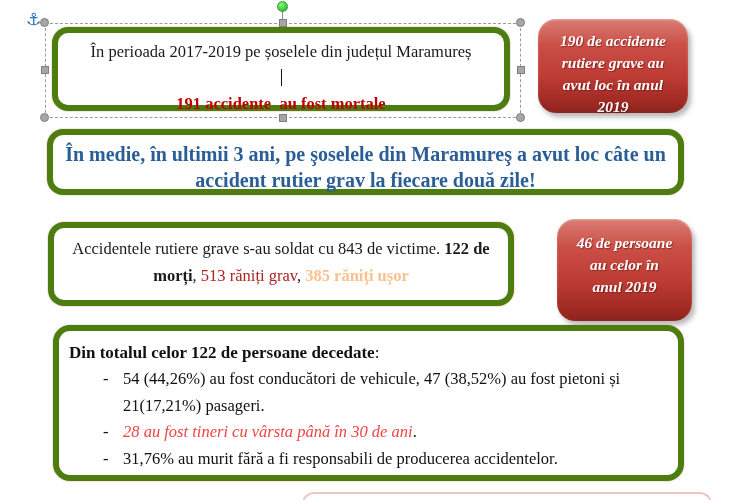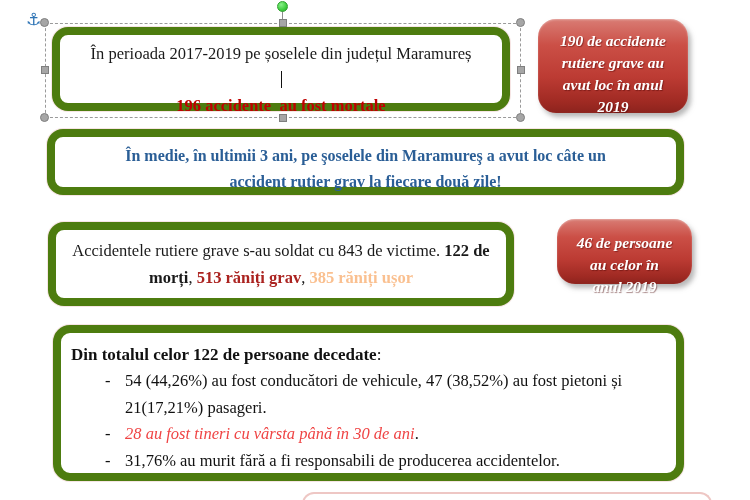--- a/index.html
+++ b/index.html
@@ -6,21 +6,21 @@
   body{
     width:750px;height:500px;position:relative;overflow:hidden;
     background:#ffffff;
     font-family:"Liberation Serif","DejaVu Serif",serif;
   }
   .abs{position:absolute;}
 
   
   .redbox{
     position:absolute;background:#ffffff;
-    border:8px solid #4d7c0f;border-radius:16px;
+    border:6px solid #4d7c0f;border-radius:16px;
     box-shadow:0 0 0 1px rgba(192,80,77,0.15);
     box-sizing:border-box;
   }
   .center-text{text-align:center;}
 
   
   #box1{left:52px;top:27px;width:458px;height:84px;padding-top:6px;}
   #box1 .ln{font-size:16.5px;line-height:26px;color:#1a1a1a;}
   #box1 .ln3{font-weight:bold;color:#C00000;white-space:pre-wrap;}
   .caret{display:inline-block;width:1.5px;height:17px;background:#111;vertical-align:-3px;margin-left:1px;}
@@ -50,31 +50,31 @@
   .callout{
     position:absolute;border-radius:18px;
     background:linear-gradient(180deg,#d97c74 0%,#cb4f46 28%,#bc3b33 62%,#a02a23 88%,#8c231d 100%);
     box-shadow:3px 4px 5px rgba(125,125,125,0.55), inset 0 1px 2px rgba(255,255,255,0.35);
     color:#ffffff;font-weight:bold;font-style:italic;
     text-align:center;font-size:15.5px;line-height:22px;
     text-shadow:1px 1px 1px rgba(70,0,0,0.45);
     box-sizing:border-box;
   }
   #callout1{left:538px;top:19px;width:150px;height:94px;padding-top:11px;}
-  #callout2{left:557px;top:219px;width:135px;height:65px;padding-top:13px;}
+  #callout2{left:557px;top:219px;width:135px;height:102px;padding-top:13px;}
 
   
   #box2{left:47px;top:129px;width:637px;height:66px;padding-top:6px;}
-  #box2 .ln{font-size:16px;line-height:26px;font-weight:bold;color:#2a5e96;text-align:center;}
+  #box2 .ln{font-size:20px;line-height:26px;font-weight:bold;color:#2a5e96;text-align:center;}
 
   
   #box3{left:48px;top:222px;width:466px;height:84px;padding:7px 16px 0 16px;}
   #box3 .txt{font-size:16.5px;line-height:27px;color:#1a1a1a;}
   .seg-bold{font-weight:bold;}
-  .seg-darkred{font-weight:bold;color:#ab2320;}
+  .seg-darkred{font-weight:normal;color:#ab2320;}
   .seg-peach{font-weight:bold;color:#fac090;}
 
   
   #box4{left:53px;top:325px;width:631px;height:156px;border-radius:17px;padding:9px 16px 0 10px;}
   #box4 .heading{font-size:17px;line-height:26px;color:#111;}
   #box4 .heading .hb{font-weight:bold;}
   .b4-item{display:flex;font-size:16.5px;line-height:26.5px;color:#111;}
   .b4-item .dash{width:20px;margin-left:34px;flex:0 0 auto;}
   .b4-item .itx{flex:1 1 auto;padding-right:4px;}
   .b4-item.red .itx .rtx{font-weight:normal;font-style:italic;color:#ef4444;}
@@ -87,21 +87,21 @@
   }
 </style>
 </head>
 <body>
 
 <div class="abs anchor">⚓</div>
 
 <div class="redbox center-text" id="box1">
   <div class="ln">În perioada 2017-2019 pe șoselele din județul Maramureș</div>
   <div class="ln"><span class="caret"></span></div>
-  <div class="ln ln3">196 accidente  au fost mortale</div>
+  <div class="ln ln3">191 accidente  au fost mortale</div>
 </div>
 
 <div class="abs sel-rect"></div>
 <div class="abs rot-stem"></div>
 <div class="abs rot-handle"></div>
 <div class="handle round" style="left:40px;top:18px;"></div>
 <div class="handle round" style="left:516px;top:18px;"></div>
 <div class="handle round" style="left:40px;top:113px;"></div>
 <div class="handle round" style="left:516px;top:113px;"></div>
 <div class="handle square" style="left:279px;top:19px;"></div>

